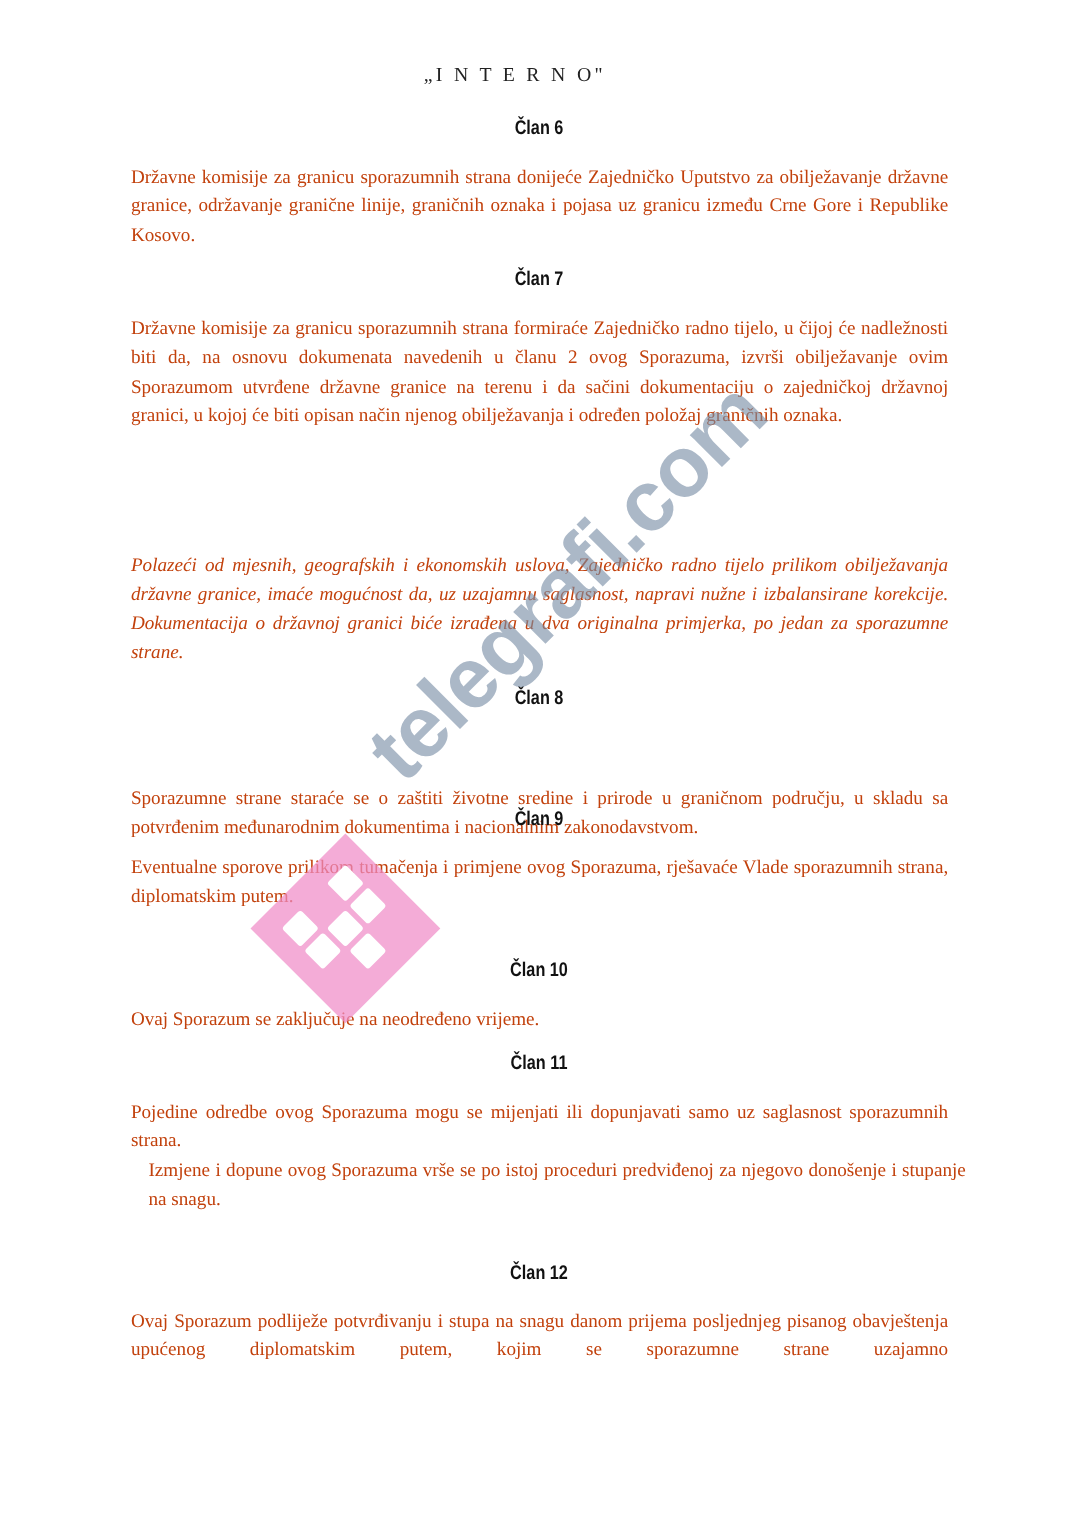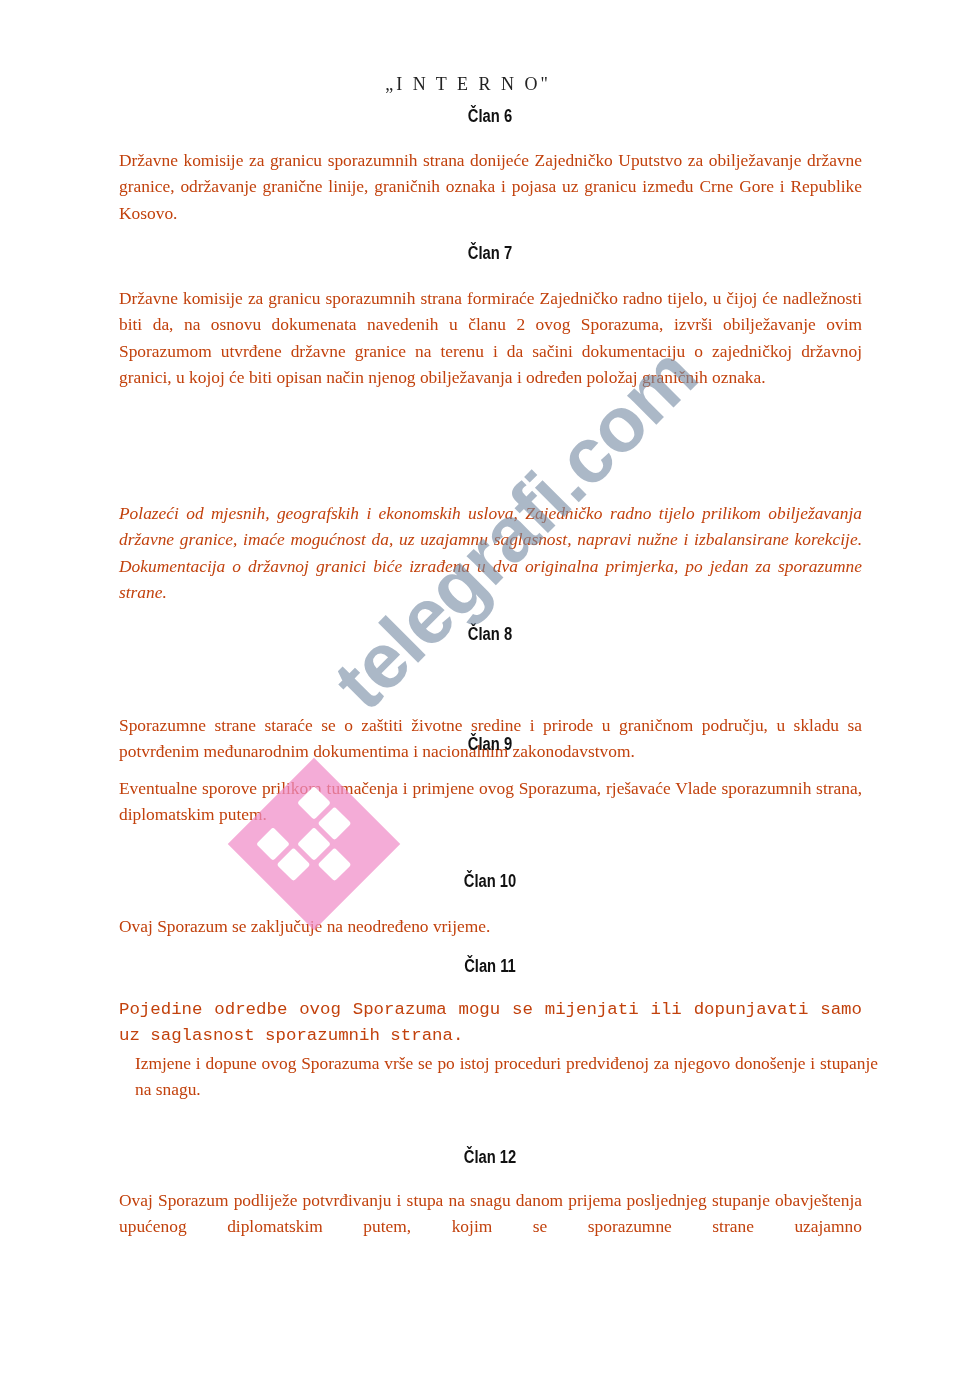--- a/index.html
+++ b/index.html
@@ -3,21 +3,21 @@
 <meta charset="utf-8">
 <style>
   html, body { margin: 0; padding: 0; background: #ffffff; }
   body { width: 980px; height: 1386px; position: relative; overflow: hidden; }
   .page {
     position: absolute; left: 0; top: 0; width: 980px; height: 1386px;
     font-family: "Liberation Serif", "DejaVu Serif", serif;
     color: #1a1a1a;
   }
   .header-mark {
-    position: absolute; top: 74px; left: 0; width: 936px; text-align: center;
+    position: absolute; top: 58px; left: 0; width: 936px; text-align: center;
     font-size: 18px; letter-spacing: 3px; color: #222;
   }
   .article-title {
     position: absolute; left: 0; width: 980px; text-align: center;
     font-family: "Liberation Sans", "DejaVu Sans", sans-serif;
     font-weight: bold; font-size: 18px; color: #111;
     transform: scaleX(0.82);
   }
   .para {
     position: absolute; left: 119px; width: 743px;
@@ -63,25 +63,25 @@
   <div class="article-title" style="top:624px;">Član 8</div>
   <div class="para last-left" style="top:664px;margin-top:48px;">Sporazumne strane staraće se o zaštiti životne sredine i prirode u graničnom području, u skladu sa potvrđenim međunarodnim dokumentima i nacionalnim zakonodavstvom.</div>
 
   <div class="article-title" style="top:734px;">Član 9</div>
   <div class="para last-left" style="top:775px;">Eventualne sporove prilikom tumačenja i primjene ovog Sporazuma, rješavaće Vlade sporazumnih strana, diplomatskim putem.</div>
 
   <div class="article-title" style="top:871px;">Član 10</div>
   <div class="para last-left" style="top:913px;">Ovaj Sporazum se zaključuje na neodređeno vrijeme.</div>
 
   <div class="article-title" style="top:956px;">Član 11</div>
-  <div class="para last-left" style="top:997px;font-family:Liberation Mono, monospace;">Pojedine odredbe ovog Sporazuma mogu se mijenjati ili dopunjavati samo uz saglasnost sporazumnih strana.</div>
+  <div class="para last-left" style="top:997px;">Pojedine odredbe ovog Sporazuma mogu se mijenjati ili dopunjavati samo uz saglasnost sporazumnih strana.</div>
   <div class="para last-left" style="top:1050px;margin-left:16px;">Izmjene i dopune ovog Sporazuma vrše se po istoj proceduri predviđenoj za njegovo donošenje i stupanje na snagu.</div>
 
   <div class="article-title" style="top:1147px;">Član 12</div>
-  <div class="para full" style="top:1187px;">Ovaj Sporazum podliježe potvrđivanju i stupa na snagu danom prijema posljednjeg stupanje obavještenja upućenog diplomatskim putem, kojim se sporazumne strane uzajamno</div>
+  <div class="para full" style="top:1187px;">Ovaj Sporazum podliježe potvrđivanju i stupa na snagu danom prijema posljednjeg pisanog obavještenja upućenog diplomatskim putem, kojim se sporazumne strane uzajamno</div>
 
   <div class="wm-logo">
     <div class="cell" style="left:20px; top:20px;"></div>
     <div class="cell" style="left:49px; top:20px;"></div>
     <div class="cell" style="left:49px; top:49px;"></div>
     <div class="cell" style="left:78px; top:49px;"></div>
     <div class="cell" style="left:20px; top:78px;"></div>
     <div class="cell" style="left:49px; top:78px;"></div>
   </div>
   <div class="wm-text">telegrafi.com</div>

